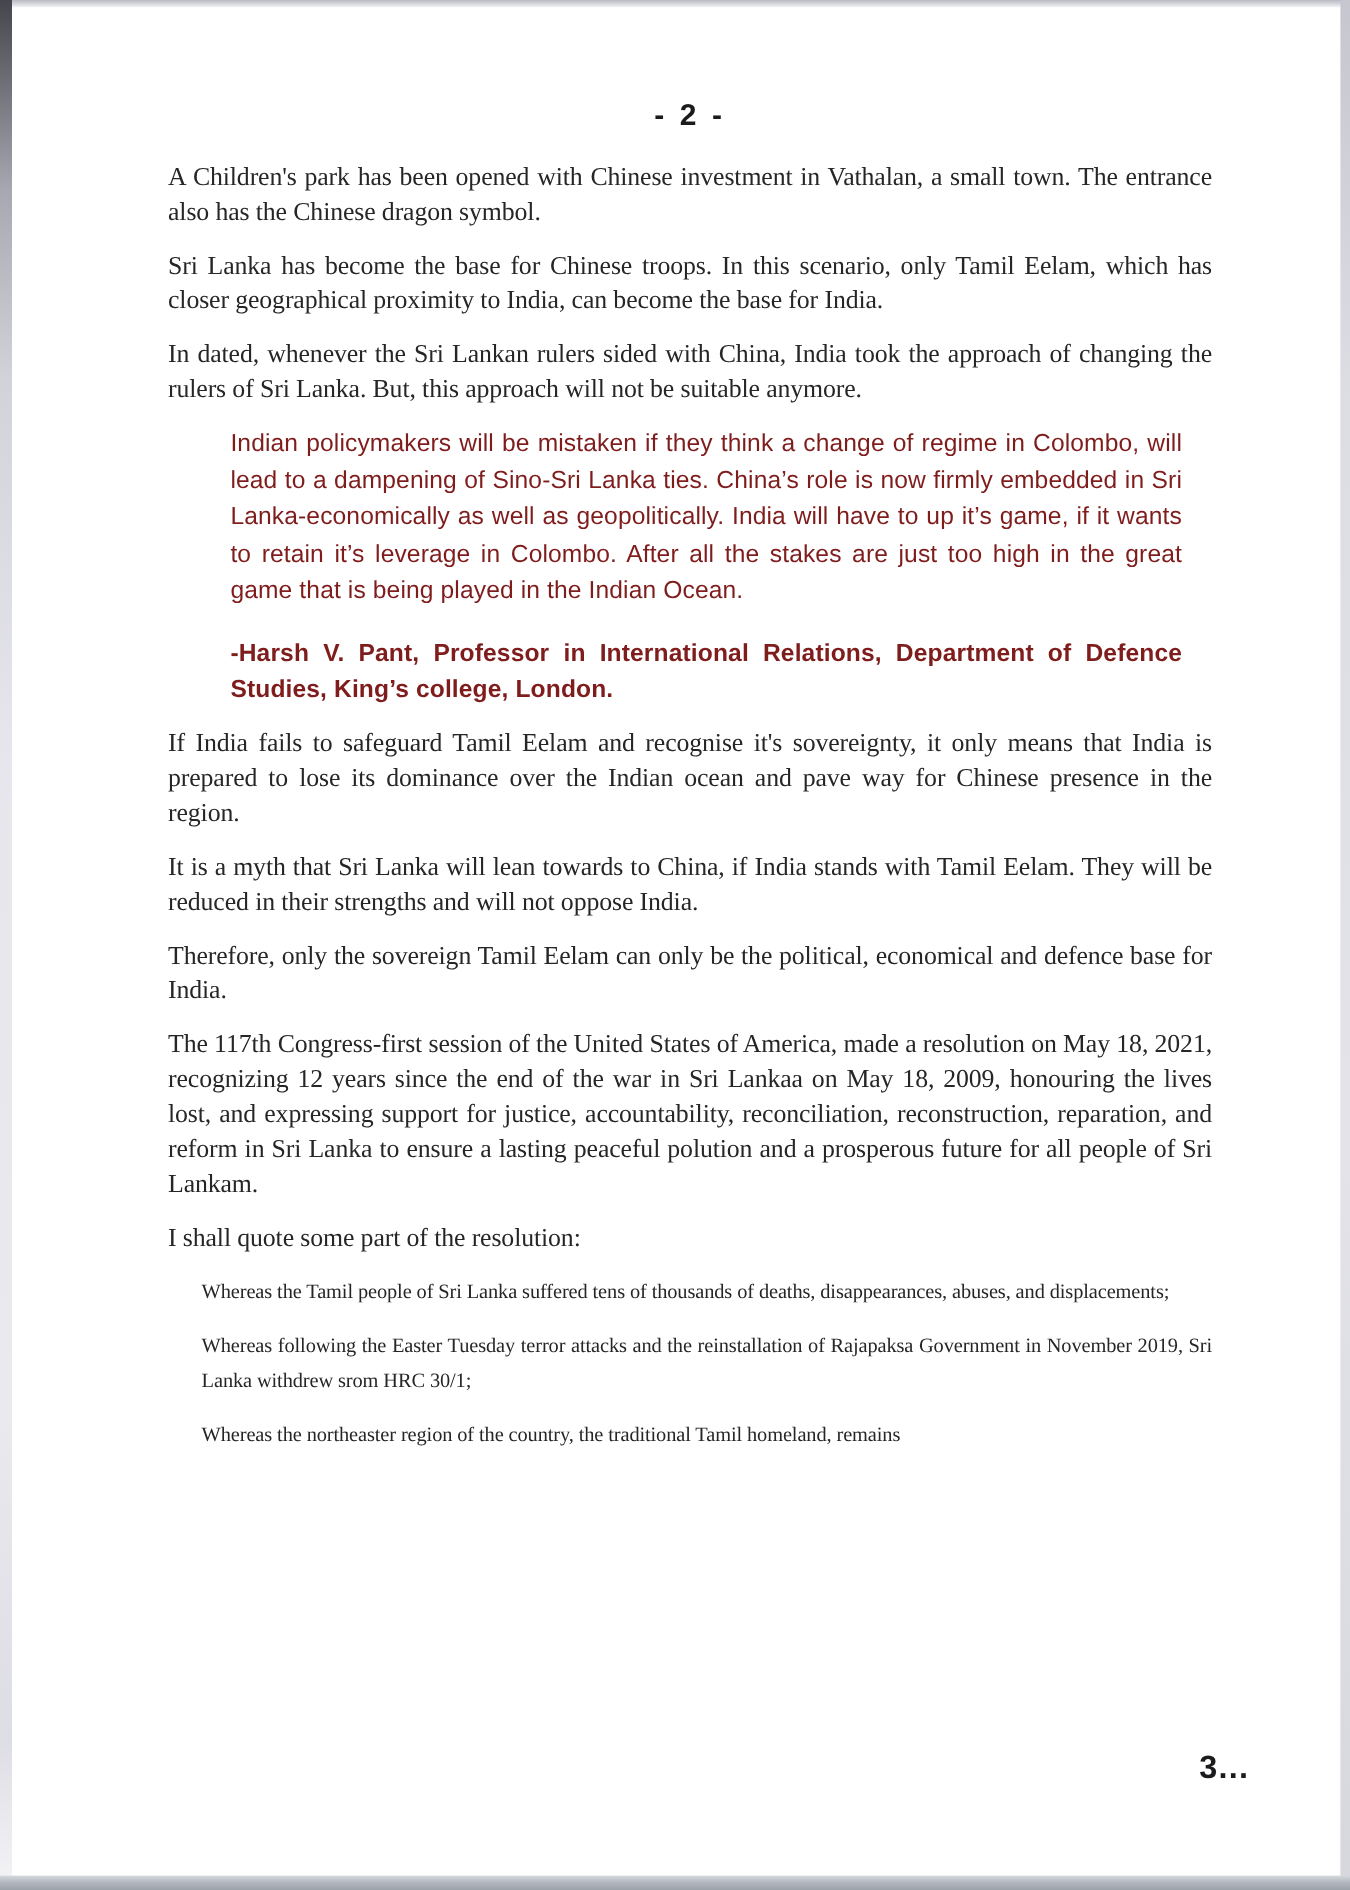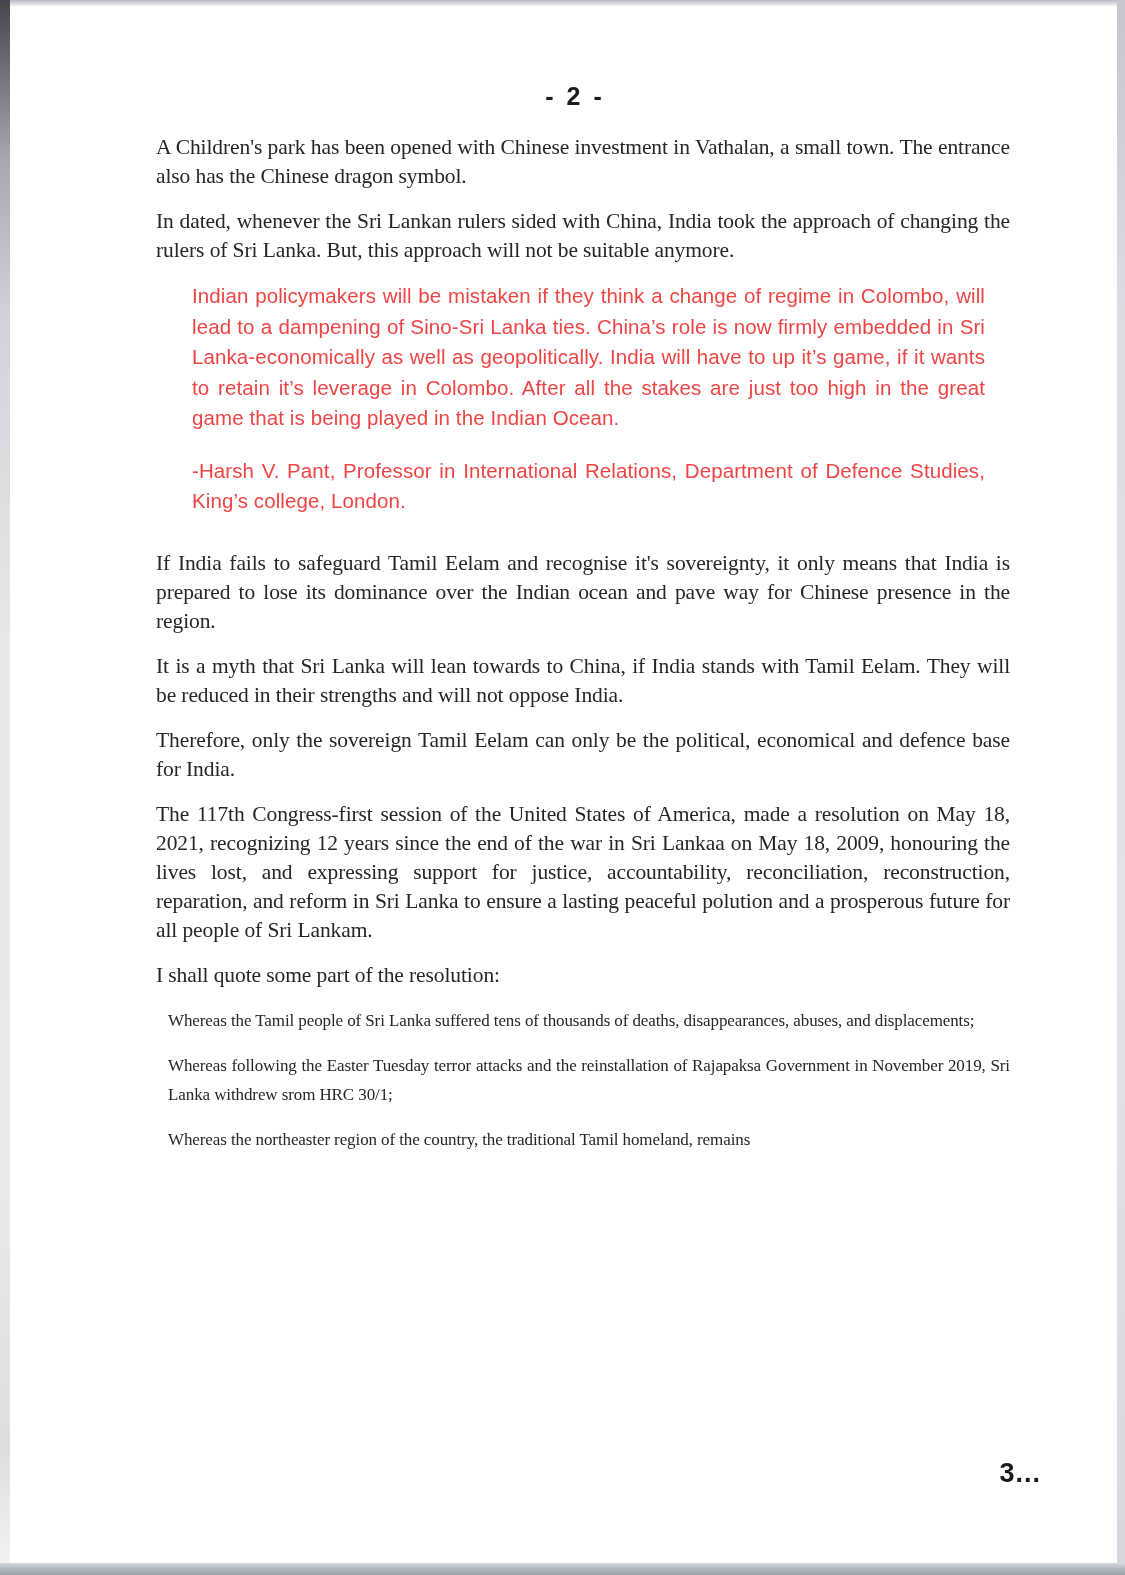--- a/index.html
+++ b/index.html
@@ -46,35 +46,36 @@
     line-height: 24px;
     letter-spacing: 3px;
     color: #1b1b1d;
     margin: 0 0 25px 0;
   }
   .para {
     font-size: 21.5px;
     line-height: 29px;
     letter-spacing: -0.1px;
     text-align: justify;
-    margin: 0 0 16px 16px;
+    margin: 0 0 16px 0;
   }
   .excerpt {
     margin: 8px 0 0 52px;
     width: 793px;
     font-family: "Liberation Sans", sans-serif;
     font-size: 20.5px;
     line-height: 30.5px;
     letter-spacing: 0.1px;
-    color: #ef4444;
+    color: #7f1d1d;
     text-align: justify;
   }
   .attribution {
     margin-top: 22px;
-    margin-bottom: 32px;
+    margin-bottom: 14px;
+    font-weight: bold;
   }
   .whereas {
     font-size: 17px;
     line-height: 29px;
     letter-spacing: -0.1px;
     text-align: justify;
     margin: 0 0 16px 28px;
   }
   .continuation {
     position: absolute;
@@ -91,20 +92,21 @@
 <body>
 
 <div class="photo">
 
   <div class="content">
 
     <div class="page-number">- 2 -</div>
 
     <p class="para">A Children's park has been opened with Chinese investment in Vathalan, a small town. The entrance also has the Chinese dragon symbol.</p>
 
+    <p class="para">Sri Lanka has become the base for Chinese troops. In this scenario, only Tamil Eelam, which has closer geographical proximity to India, can become the base for India.</p>
 
     <p class="para">In dated, whenever the Sri Lankan rulers sided with China, India took the approach of changing the rulers of Sri Lanka. But, this approach will not be suitable anymore.</p>
 
 
     <div class="excerpt">Indian policymakers will be mistaken if they think a change of regime in Colombo, will lead to a dampening of Sino-Sri Lanka ties. China’s role is now firmly embedded in Sri Lanka-economically as well as geopolitically. India will have to up it’s game, if it wants to retain it’s leverage in Colombo. After all the stakes are just too high in the great game that is being played in the Indian Ocean.</div>
 
     <div class="excerpt attribution">-Harsh V. Pant, Professor in International Relations, Department of Defence Studies, King’s college, London.</div>
 
     <p class="para">If India fails to safeguard Tamil Eelam and recognise it's sovereignty, it only means that India is prepared to lose its dominance over the Indian ocean and pave way for Chinese presence in the region.</p>
 

